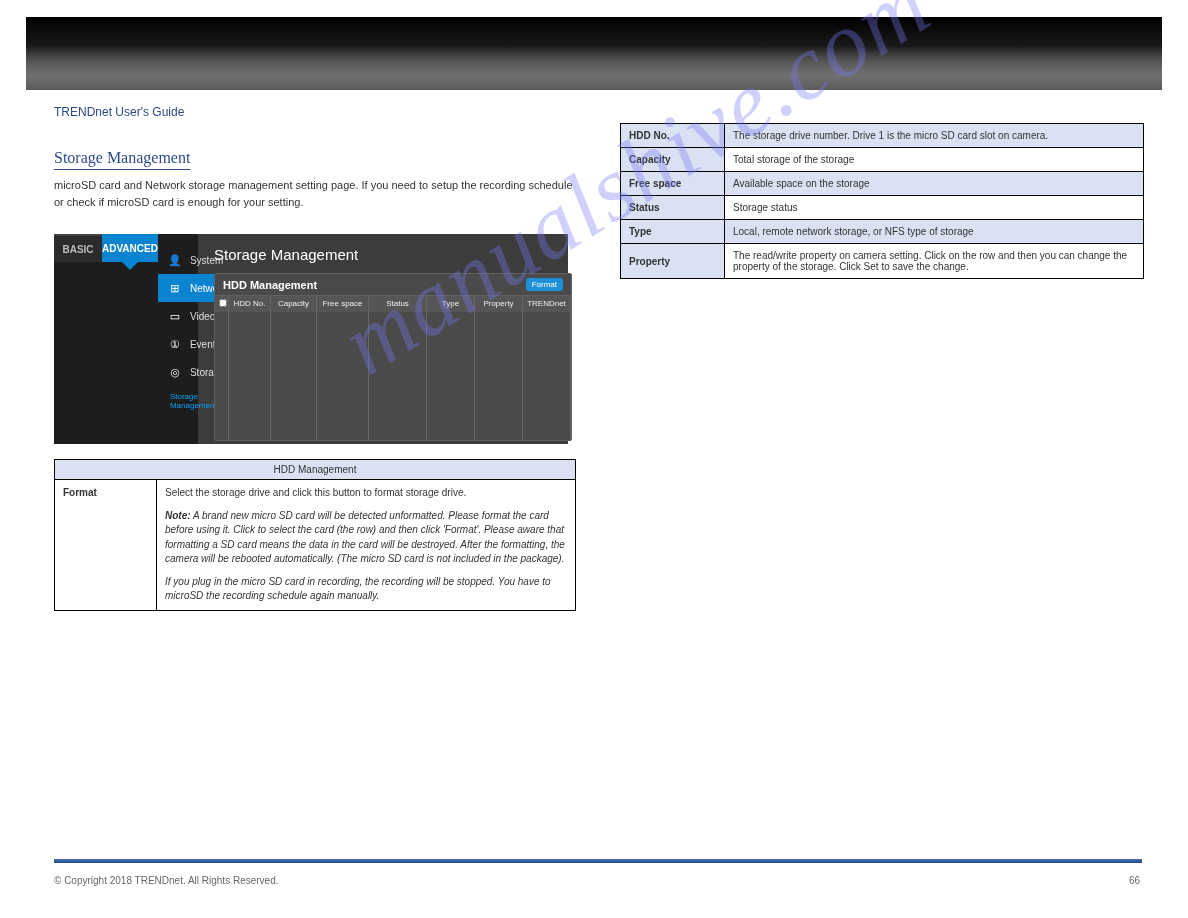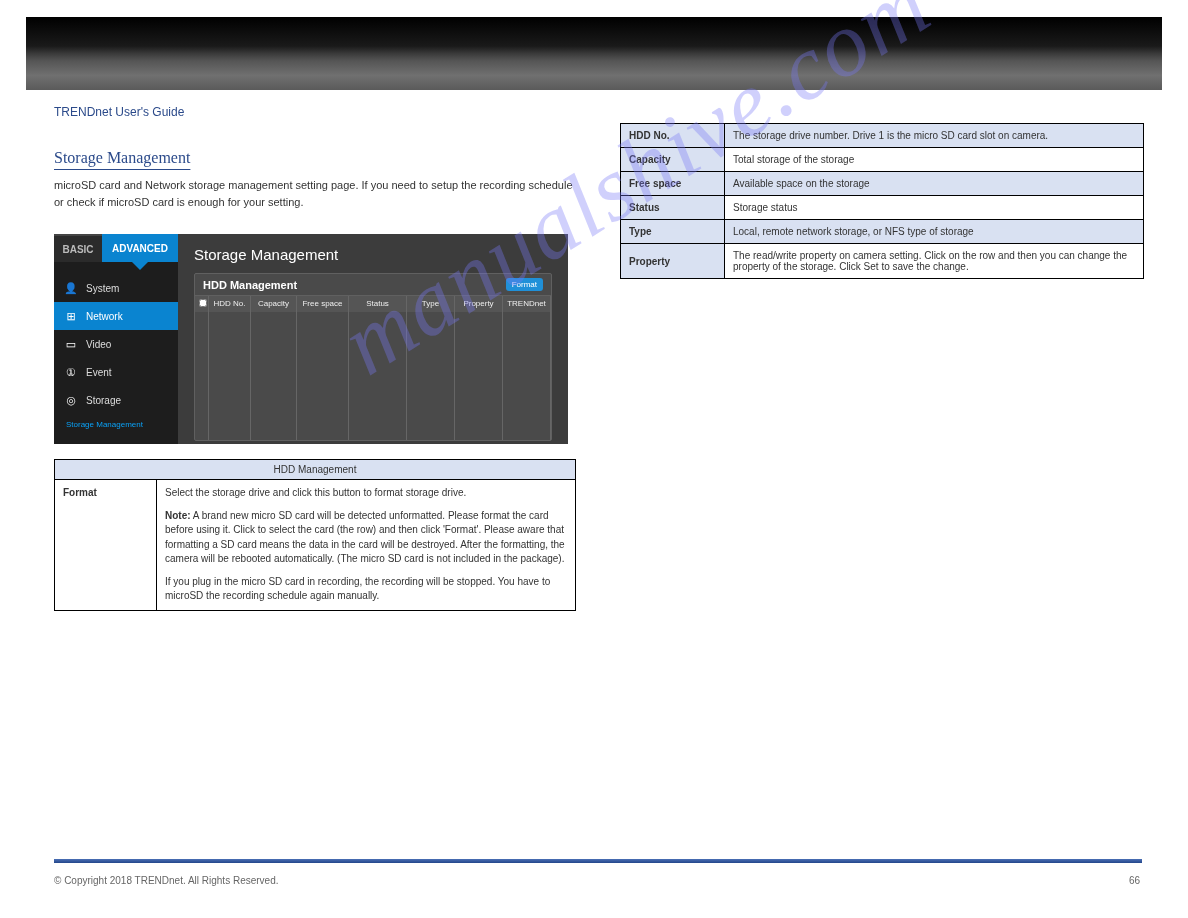--- a/index.html
+++ b/index.html
@@ -71,21 +71,21 @@
     height: 210px;
     background: #3c3c3c;
     display: flex;
     margin-bottom: 15px;
     font-family: Arial, sans-serif;
   }
   .ss-sidebar {
     width: 144px;
     background: #1d1d1d;
     display: flex;
-    flex-direction: column;
+    flex-direction: row;
   }
   .ss-tabs {
     display: flex;
     height: 28px;
   }
   .ss-tab-basic {
     flex: 0 0 48px;
     background: #2b2b2b;
     color: #bbb;
     font-size: 10px;
@@ -224,20 +224,21 @@
     padding: 6px 8px;
     vertical-align: top;
     color: #333;
     line-height: 1.45;
   }
   .desc-table td.col1 {
     width: 102px;
     font-weight: bold;
   }
   .desc-note {
+    font-style: italic;
     margin-top: 8px;
   }
   
   .right-table {
     margin-top: 18px;
     border-collapse: collapse;
     width: 524px;
     font-size: 10px;
   }
   .right-table th, .right-table td {

